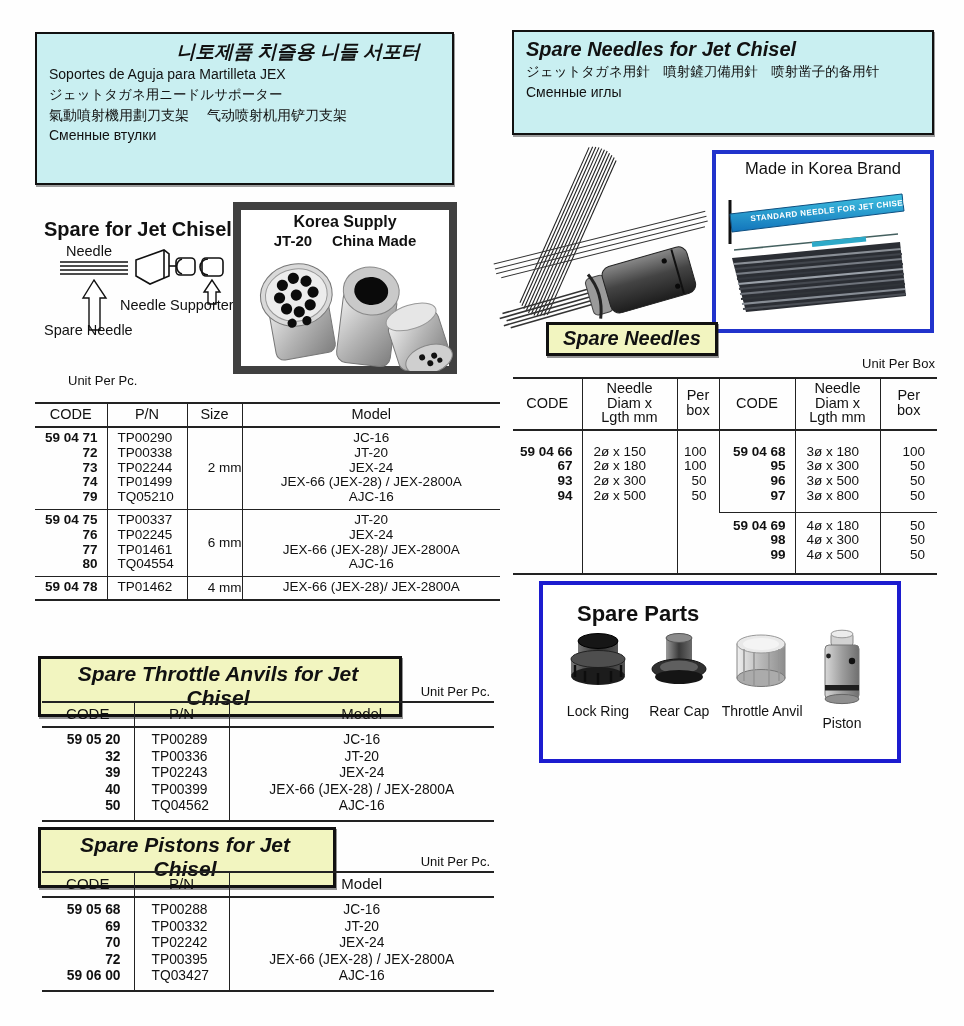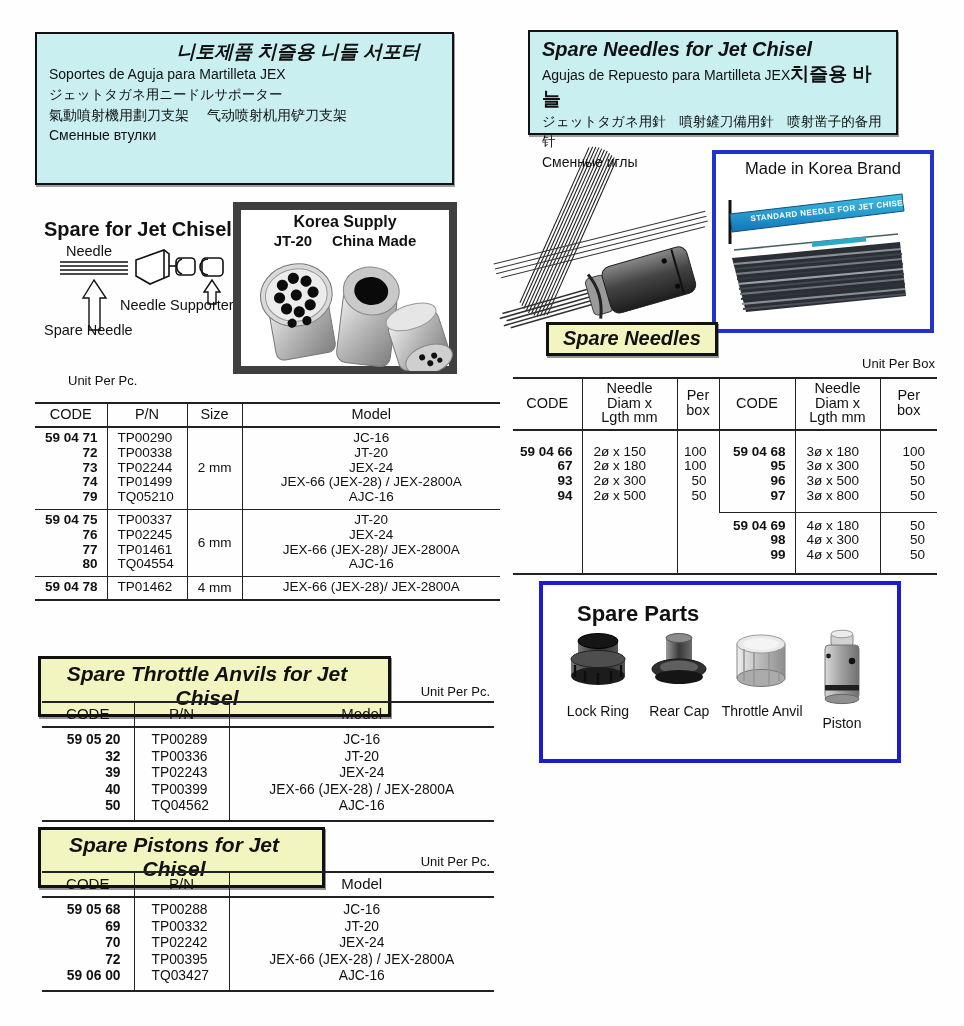--- a/index.html
+++ b/index.html
@@ -8,40 +8,40 @@
   .abs{position:absolute;}
   
   .cyanbox{background:#c9eff1;border:2px solid #111;box-shadow:1px 2px 0 rgba(40,40,40,.45);padding:5px 10px 4px 12px;box-sizing:border-box;}
   .t-title{font-weight:bold;font-style:italic;font-size:21px;line-height:26px;letter-spacing:.2px;}
   .t-title2{font-weight:bold;font-style:italic;font-size:20px;line-height:25px;}
   .t-kr{font-weight:bold;font-style:italic;font-size:19px;line-height:25px;text-align:right;padding-right:22px;}
   .t-sm{font-size:14px;line-height:20.5px;}
   .t-xs{font-size:13.5px;line-height:20px;}
   .kr-big{font-weight:bold;font-size:19px;}
   
-  .banner{display:inline-block;background:#f2f5c0;border:3px solid #111;padding:3px 16px 4px 1px;
+  .banner{display:inline-block;background:#f2f5c0;border:3px solid #111;padding:3px 16px 4px 12px;
           font-weight:bold;font-style:italic;font-size:21px;box-shadow:1px 2px 0 rgba(40,40,40,.5);}
   .banner.small{font-size:20px;}
   
   .bluebox{background:#fff;border:8px solid #404040;box-sizing:border-box;}
   .bluebox2{background:#fff;border:4px solid #2133cc;box-sizing:border-box;}
   .bluebox3{background:#fff;border:4px solid #1c1ccf;box-sizing:border-box;}
   .unit{font-size:13px;color:#111;}
   
   table.cat{border-collapse:collapse;width:100%;font-size:13.5px;color:#111;
             border-top:2px solid #222;border-bottom:2px solid #222;}
   table.cat th{font-weight:normal;font-size:14.5px;border-bottom:2px solid #222;padding:2px 0 4px 0;text-align:center;vertical-align:middle;}
   table.cat th,table.cat td{border-left:1.5px solid #222;}
   table.cat th:first-child,table.cat td:first-child{border-left:none;}
   table.cat td{vertical-align:top;padding:3px 0 4px 0;}
   tr.gline td{border-bottom:1.6px solid #222;}
   .cod div{text-align:right;font-weight:bold;padding-right:9px;line-height:14.8px;white-space:nowrap;}
   .pnv div{text-align:left;padding-left:10px;line-height:14.8px;}
   .mdv div{text-align:center;line-height:14.8px;white-space:nowrap;}
-  .szv{text-align:center;vertical-align:middle !important;font-size:13.5px;}
+  .szv{text-align:right;vertical-align:middle !important;font-size:13.5px;}
   .dia div{text-align:left;padding-left:11px;line-height:14.8px;white-space:nowrap;}
   .pbx div{text-align:right;padding-right:12px;line-height:14.8px;}
   td.sep{border-top:1.6px solid #222;}
   .hmulti div{line-height:14.5px;}
   
   table.cat2{border-collapse:collapse;width:100%;font-size:13.8px;color:#111;
              border-top:2px solid #222;border-bottom:2px solid #222;}
   table.cat2 th{font-weight:normal;font-size:15px;border-bottom:2px solid #222;padding:2px 0 4px 0;text-align:center;}
   table.cat2 th,table.cat2 td{border-left:1.5px solid #222;}
   table.cat2 th:first-child,table.cat2 td:first-child{border-left:none;}
@@ -66,23 +66,22 @@
 <div id="page">
 
   <div class="abs cyanbox" style="left:35px;top:32px;width:419px;height:153px;">
     <div class="t-kr">니토제품 치즐용 니들 서포터</div>
     <div class="t-sm">Soportes de Aguja para Martilleta JEX</div>
     <div class="t-xs">ジェットタガネ用ニードルサポーター</div>
     <div class="t-sm">氣動噴射機用劃刀支架　 气动喷射机用铲刀支架</div>
     <div class="t-sm">Сменные втулки</div>
   </div>
 
-  <div class="abs cyanbox" style="left:528px;top:30px;width:370px;height:105px;">
+  <div class="abs cyanbox" style="left:512px;top:30px;width:422px;height:105px;">
     <div class="t-title2">Spare Needles for Jet Chisel</div>
-    <div style="line-height:24px;"><span class="t-sm">Agujas de Repuesto para Martilleta JEX</span><span class="kr-big">치즐용 바늘</span></div>
     <div class="t-xs">ジェットタガネ用針　噴射鏟刀備用針　喷射凿子的备用针</div>
     <div class="t-sm">Сменные иглы</div>
   </div>
 
   <div class="abs dg-title" style="left:44px;top:218px;">Spare for Jet Chisel</div>
   <svg class="abs" style="left:36px;top:238px;" width="220" height="100" viewBox="0 0 220 100">
     <g stroke="#111" stroke-width="1.6" fill="none">
       <line x1="24" y1="24" x2="92" y2="24"></line>
         <line x1="24" y1="28" x2="92" y2="28"></line>
       <line x1="24" y1="32" x2="92" y2="32"></line>

